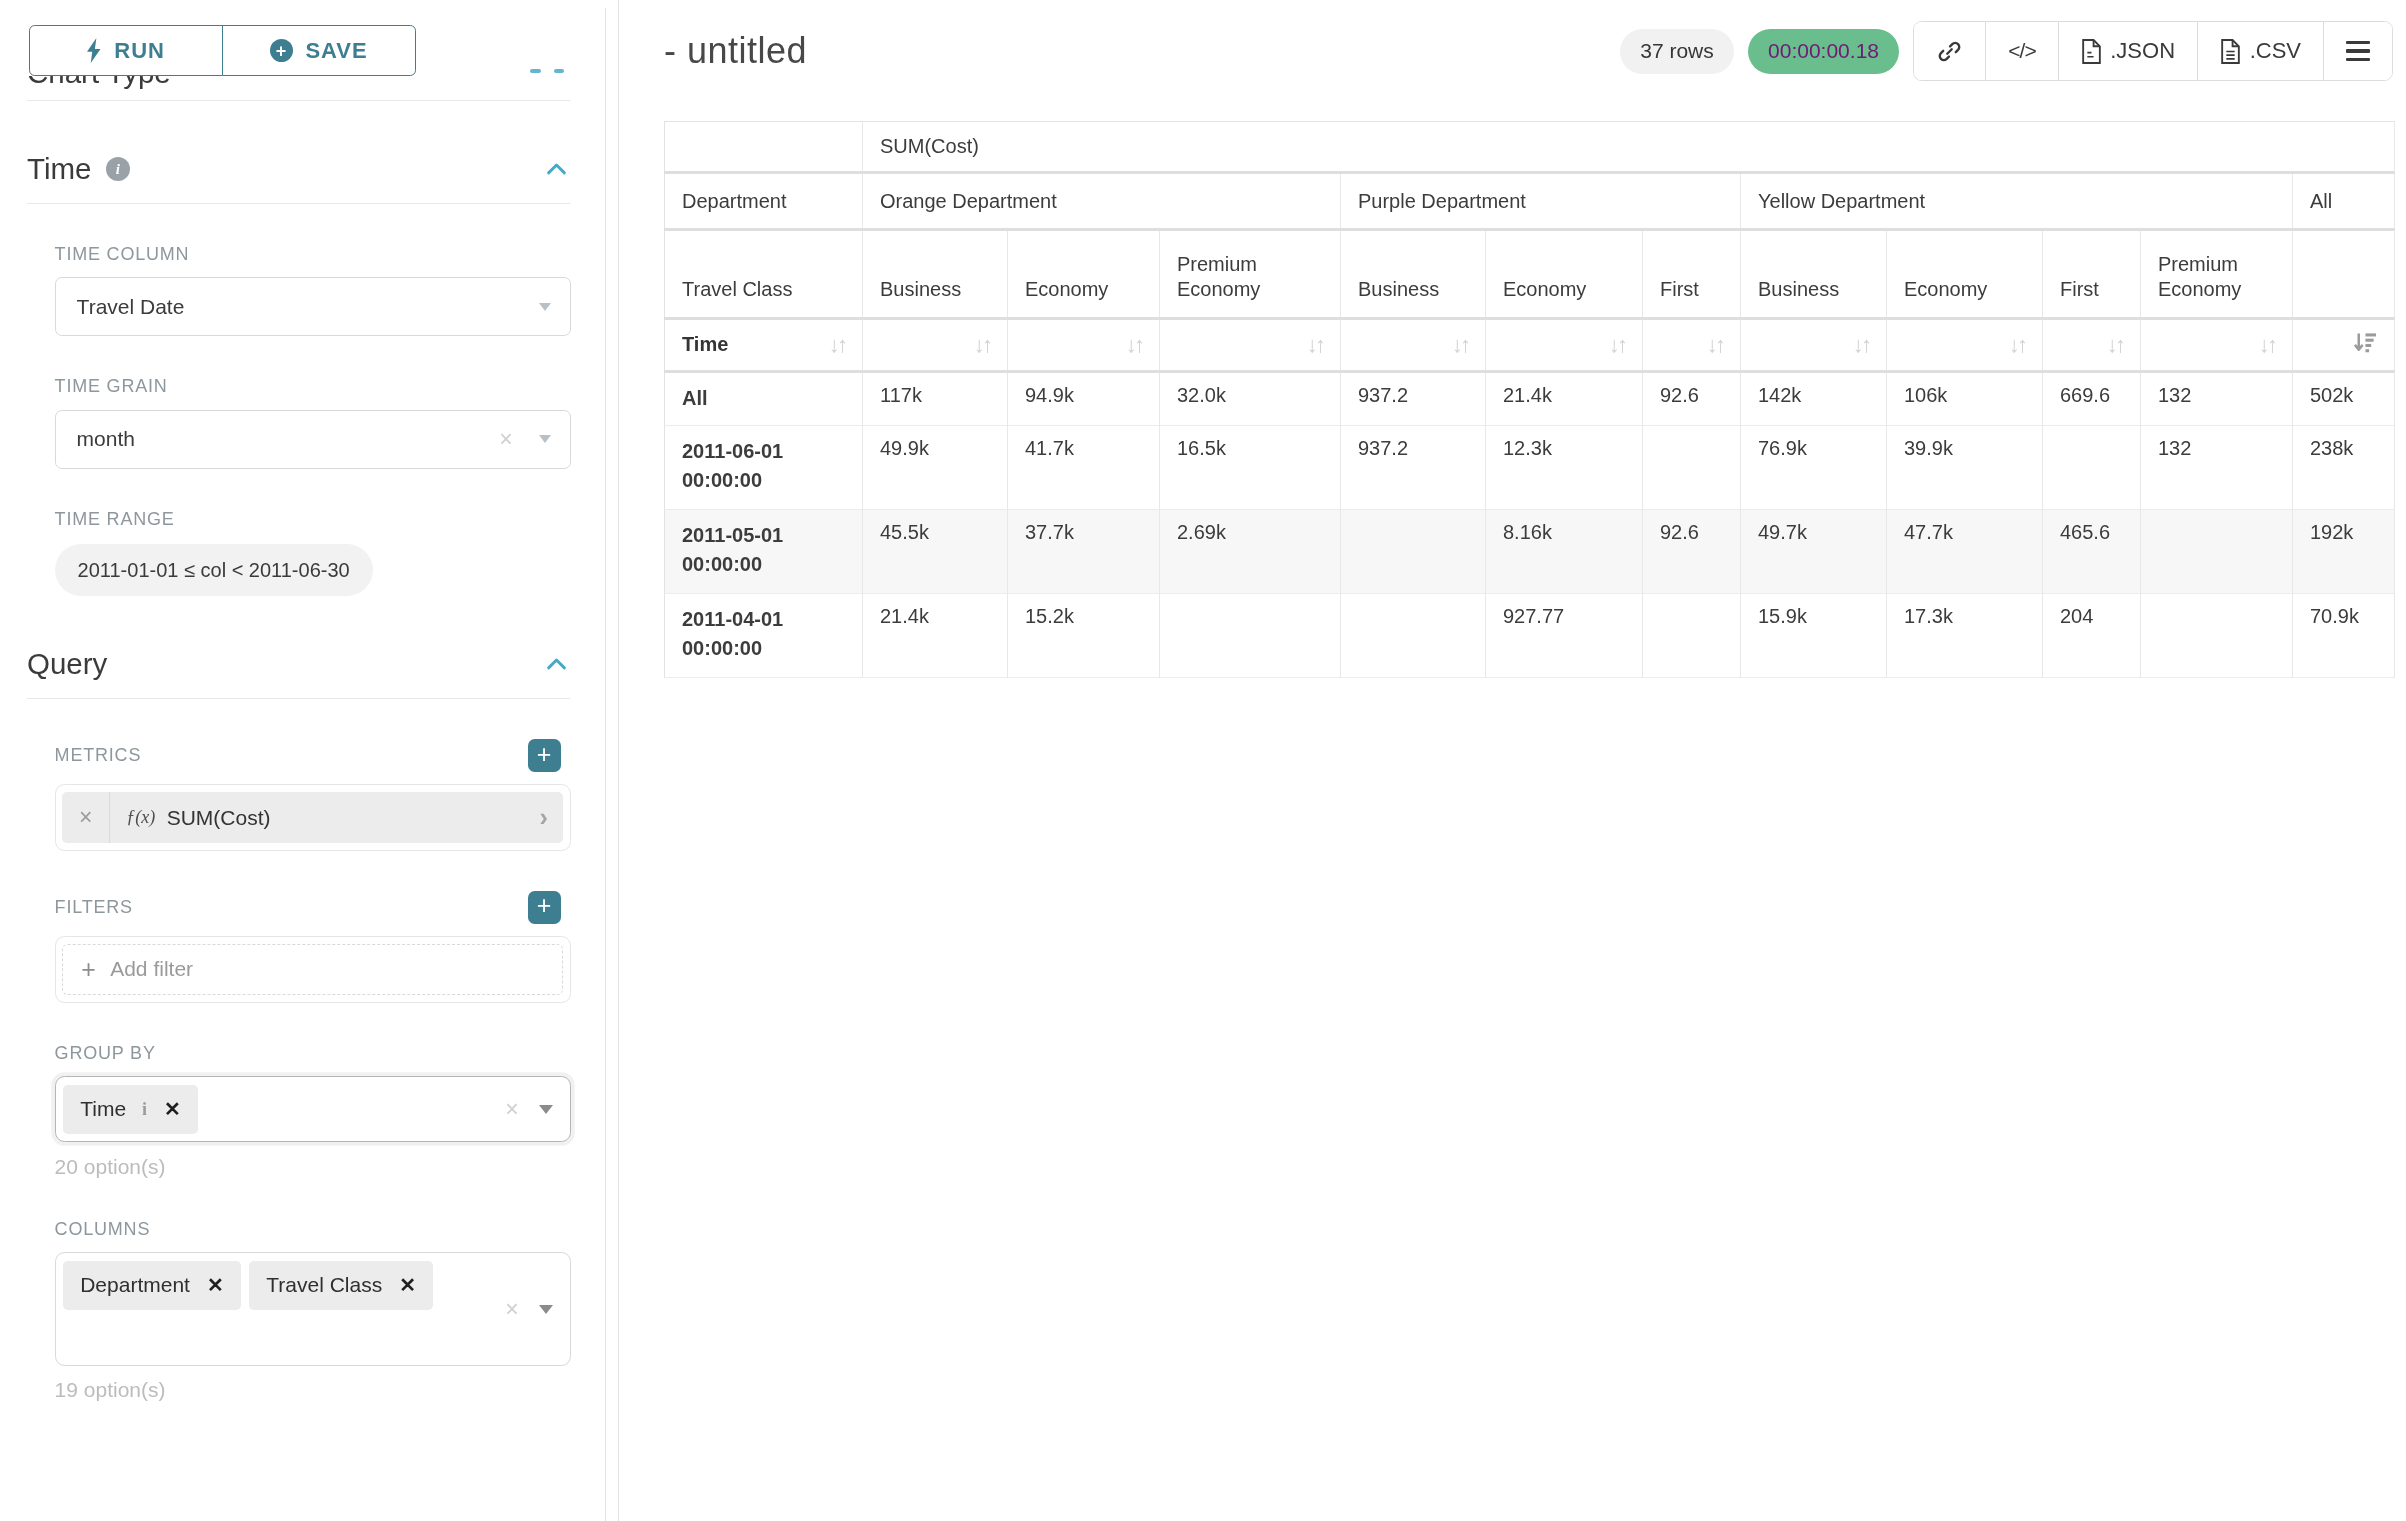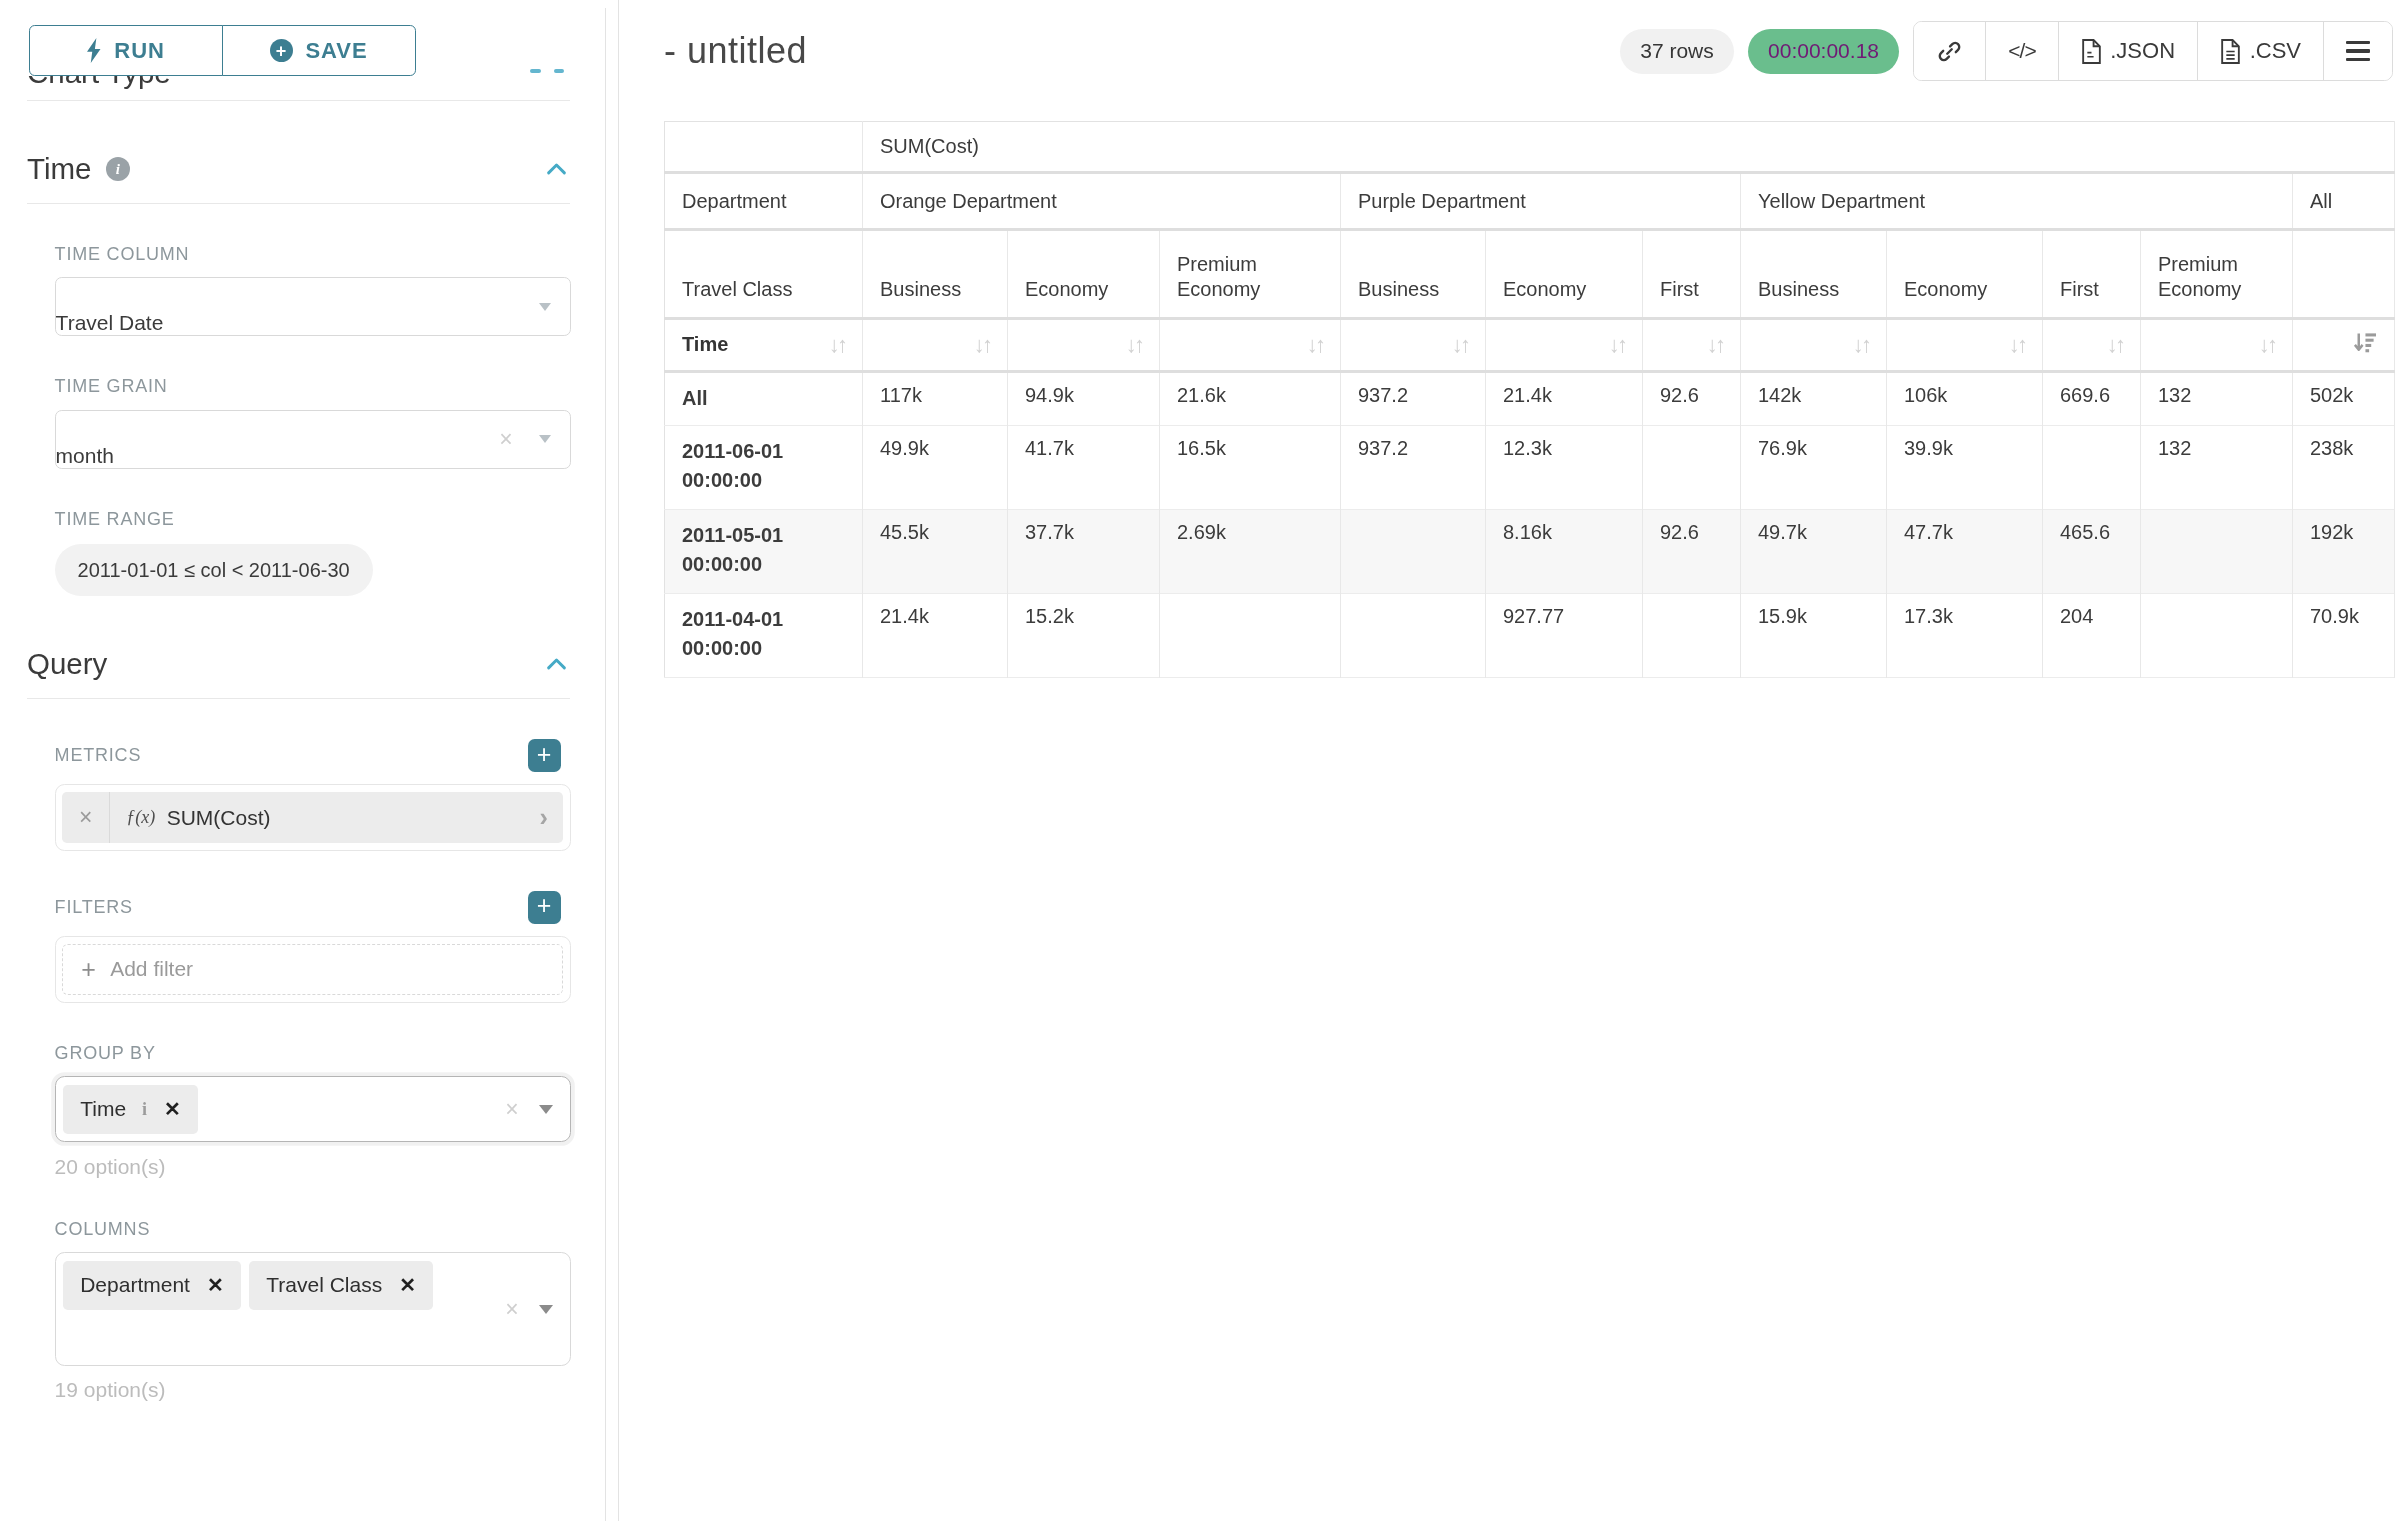--- a/index.html
+++ b/index.html
@@ -34,21 +34,21 @@
 
   .sec-head { display:flex; align-items:center; gap:14.3px; margin-top:51px; padding-bottom:17px;
     border-bottom:1px solid #e8e8e8; }
   .sec-head .sec-title { font-size:29.5px; font-weight:500; color:#3b3b3b; }
   .info-i { display:inline-flex; align-items:center; justify-content:center; width:24px; height:24px;
     border-radius:50%; background:#9aa2a7; color:#fff; font-size:15px; font-weight:700;
     font-family:"Liberation Serif",serif; font-style:italic; }
   .sec-caret { margin-left:auto; }
 
   .select { position:relative; margin-top:12.4px; width:516px; height:59px; border:1px solid #d9d9d9;
-    border-radius:6.7px; background:#fff; display:flex; align-items:flex-end; 
+    border-radius:6.7px; background:#fff; display:flex; align-items:center; padding-left:21px;
     font-size:21px; color:#3b3b3b; cursor:pointer; }
   .caret-down { position:absolute; right:19px; top:50%; margin-top:-3.8px; width:0; height:0;
     border-left:6.7px solid transparent; border-right:6.7px solid transparent; border-top:8.6px solid #b9c1c6; }
   .clear-x { position:absolute; right:57px; top:50%; transform:translateY(-50%); color:#cfcfcf;
     font-size:23px; line-height:1; }
 
   .range-pill { display:inline-flex; align-items:center; margin-top:14.3px; height:52px; padding:0 23px;
     background:#f2f2f2; border-radius:27px; font-size:20px; color:#3b3b3b; cursor:pointer; }
 
   .label-row { display:flex; align-items:center; }
@@ -395,21 +395,21 @@
                   </svg></span>
               </div>
             </th>
           </tr>
         </thead>
         <tbody>
           <tr class="even slim">
             <th>All</th>
             <td>117k</td>
             <td>94.9k</td>
-            <td>21.6k</td>
+            <td>32.0k</td>
             <td>937.2</td>
             <td>21.4k</td>
             <td>92.6</td>
             <td>142k</td>
             <td>106k</td>
             <td>669.6</td>
             <td>132</td>
             <td>502k</td>
           </tr>
           <tr class="even">

